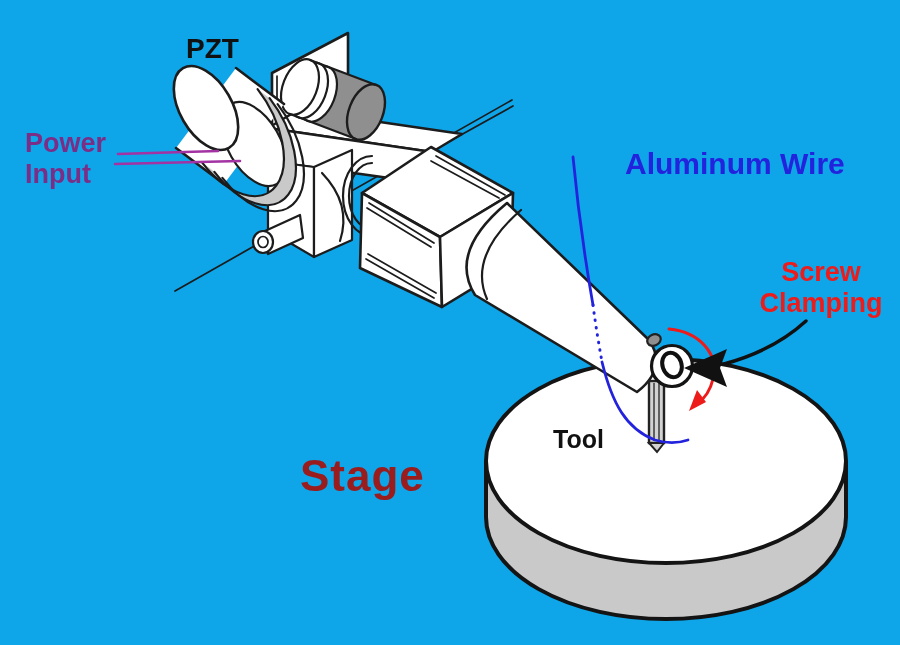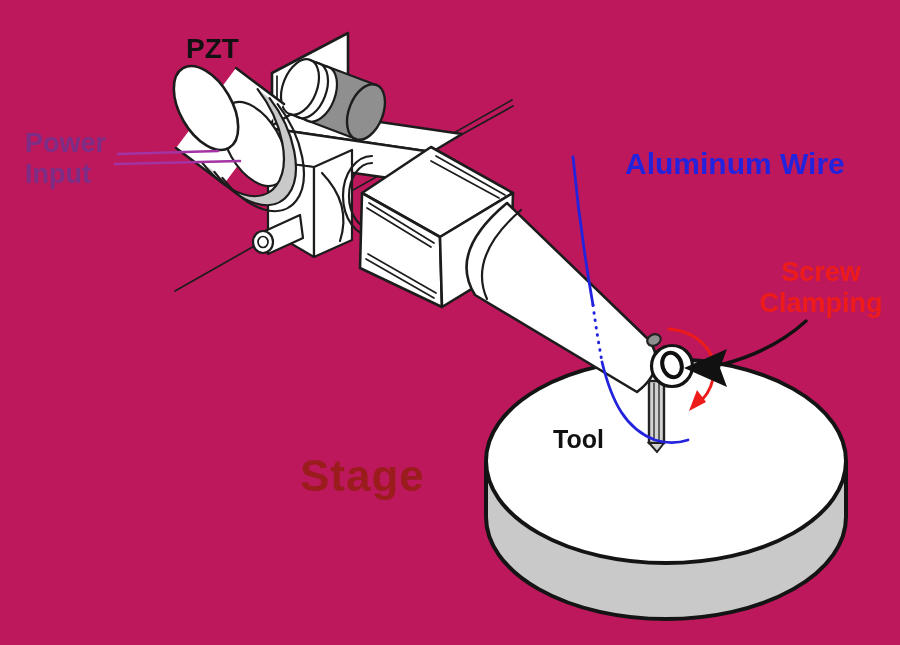--- a/index.html
+++ b/index.html
@@ -1,16 +1,16 @@
 <!DOCTYPE html>
 <html><head>
 <meta charset="utf-8">
 <style>
   html,body{margin:0;padding:0;background:#ffffff;}
-  .canvas{position:relative;width:900px;height:645px;background:#be185d;overflow:hidden;text-decoration:underline;}
+  .canvas{position:relative;width:900px;height:645px;background:#0ea5e9;overflow:hidden;text-decoration:underline;}
   svg{display:block;}
   .ink{fill:none;stroke:#1c1c1c;stroke-width:2.6;stroke-linejoin:round;stroke-linecap:round;}
   .ink-f{fill:#ffffff;stroke:#1c1c1c;stroke-width:2.6;stroke-linejoin:round;stroke-linecap:round;}
   .thin{stroke-width:1.7;}
   .mid{stroke-width:2.2;}
   .stage-stroke{stroke:#141414;stroke-width:4;stroke-linejoin:round;}
   .wire{fill:none;stroke-width:2.8;stroke-linecap:round;}
   .wire-dot{fill:none;stroke-width:3;stroke-linecap:round;stroke-dasharray:0.5 7;}
   .redarc{fill:none;stroke-width:3;stroke-linecap:round;}
   .blkcurve{fill:none;stroke:#111111;stroke-width:3.4;stroke-linecap:round;}

